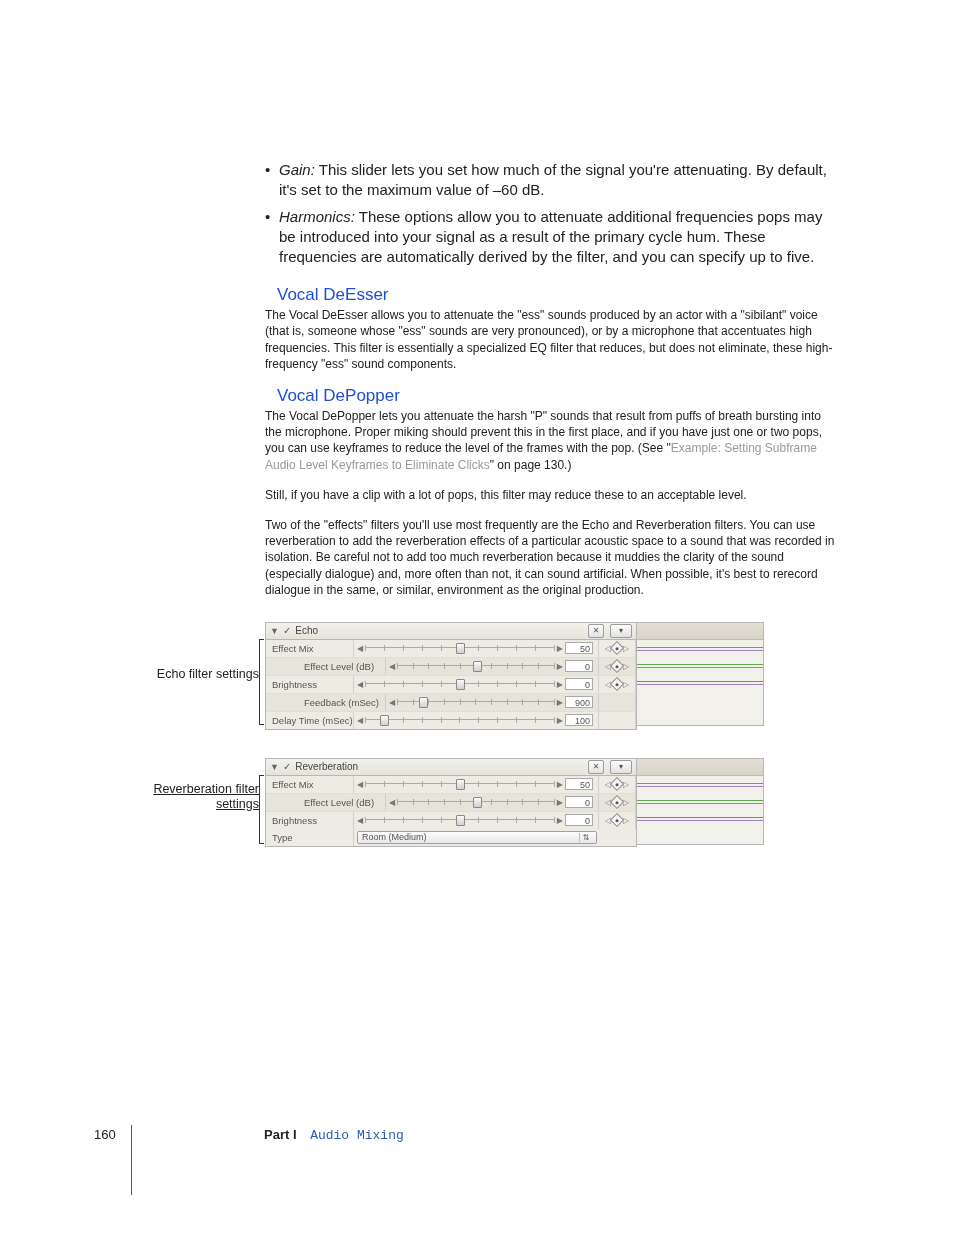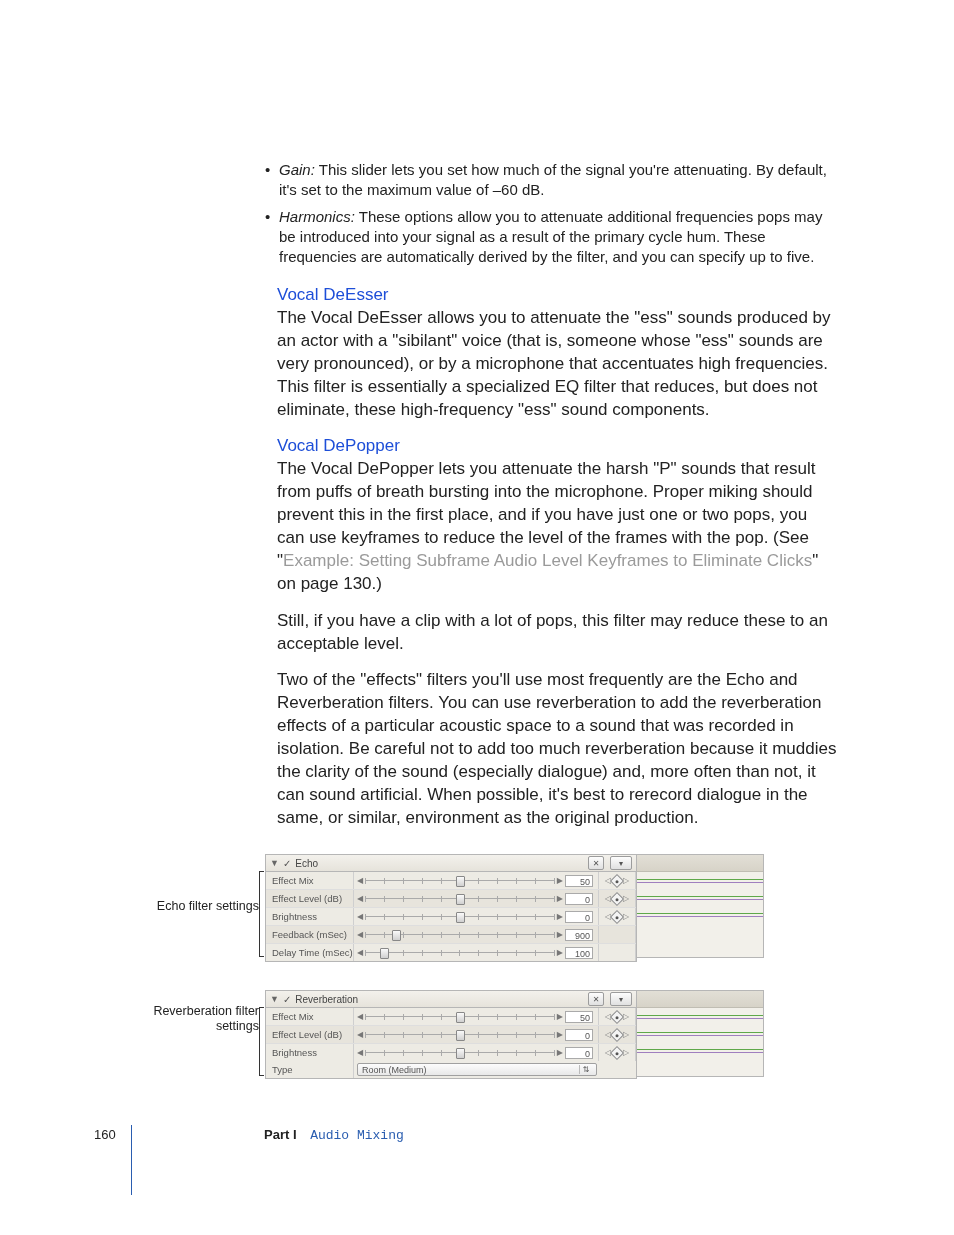--- a/index.html
+++ b/index.html
@@ -33,23 +33,23 @@
   }
   .bullet-text { flex: 1; }
   .term { font-style: italic; }
   .sub-head {
     color: #1d4ed8;
     font-size: 17px;
     font-weight: 400;
     margin: 12px 0 2px 12px;
   }
   .body-p {
-    font-size: 17px;
+    font-size: 12px;
     line-height: 1.35;
-    margin: 0 0 14px 12px;
+    margin: 0 0 14px 0;
   }
   .xref { color: #9a9a9a; }
   .section-head {
     color: #2a5db0;
     font-size: 24px;
     font-weight: 400;
     margin: 24px 0 4px 0;
     letter-spacing: 0.2px;
   }
   .panel-wrap {
@@ -97,21 +97,21 @@
     font-size: 8px; color: #555;
     margin-left: 2px;
   }
   .panel-row {
     display: flex;
     align-items: center;
     height: 17px;
     border-bottom: 1px solid #dedede;
     background: #edebe4;
   }
-  .panel-row.alt { background: #e7e4dc; }
+  .panel-row.alt { background: #e7e4dc; padding-left: 32px; }
   .panel-row:last-child { border-bottom: none; }
   .p-label {
     width: 88px;
     padding-left: 6px;
     font-size: 9.5px;
     color: #555;
     border-right: 1px solid #cfcfcf;
     height: 100%;
     display: flex;
     align-items: center;
@@ -457,21 +457,21 @@
         <div class="tl-line tl-purple" style="top:27px;"></div>
         <div class="tl-line tl-green" style="top:41px;"></div>
         <div class="tl-line tl-purple" style="top:44px;"></div>
         <div class="tl-line tl-green" style="top:58px;"></div>
         <div class="tl-line tl-purple" style="top:61px;"></div>
       </div>
     </div>
   </div>
 
   <div class="panel-wrap">
-    <div class="caption" style="top:14px;">
+    <div class="caption" style="top:24px;text-decoration:underline;">
       <span>Reverberation filter settings</span>
     </div>
     <div class="bracket" style="left:-6px; top:17px; height:67px;"></div>
     <div style="display:flex;">
       <div class="panel">
         <div class="panel-header">
           <span class="tri">▼</span>
           <span class="check">✓</span>
           <span class="panel-title">Reverberation</span>
           <span class="spacer"></span>

